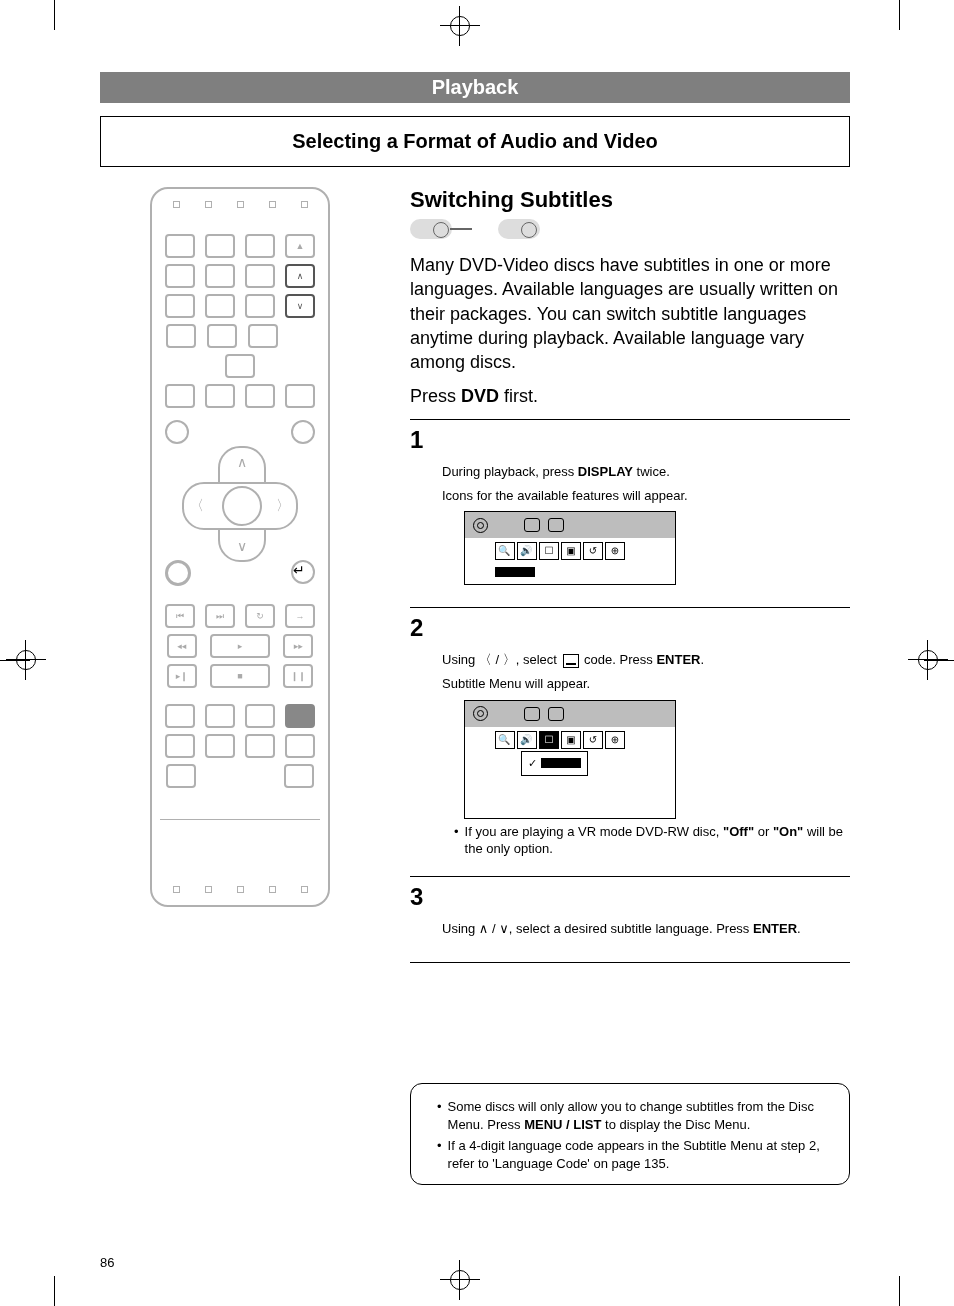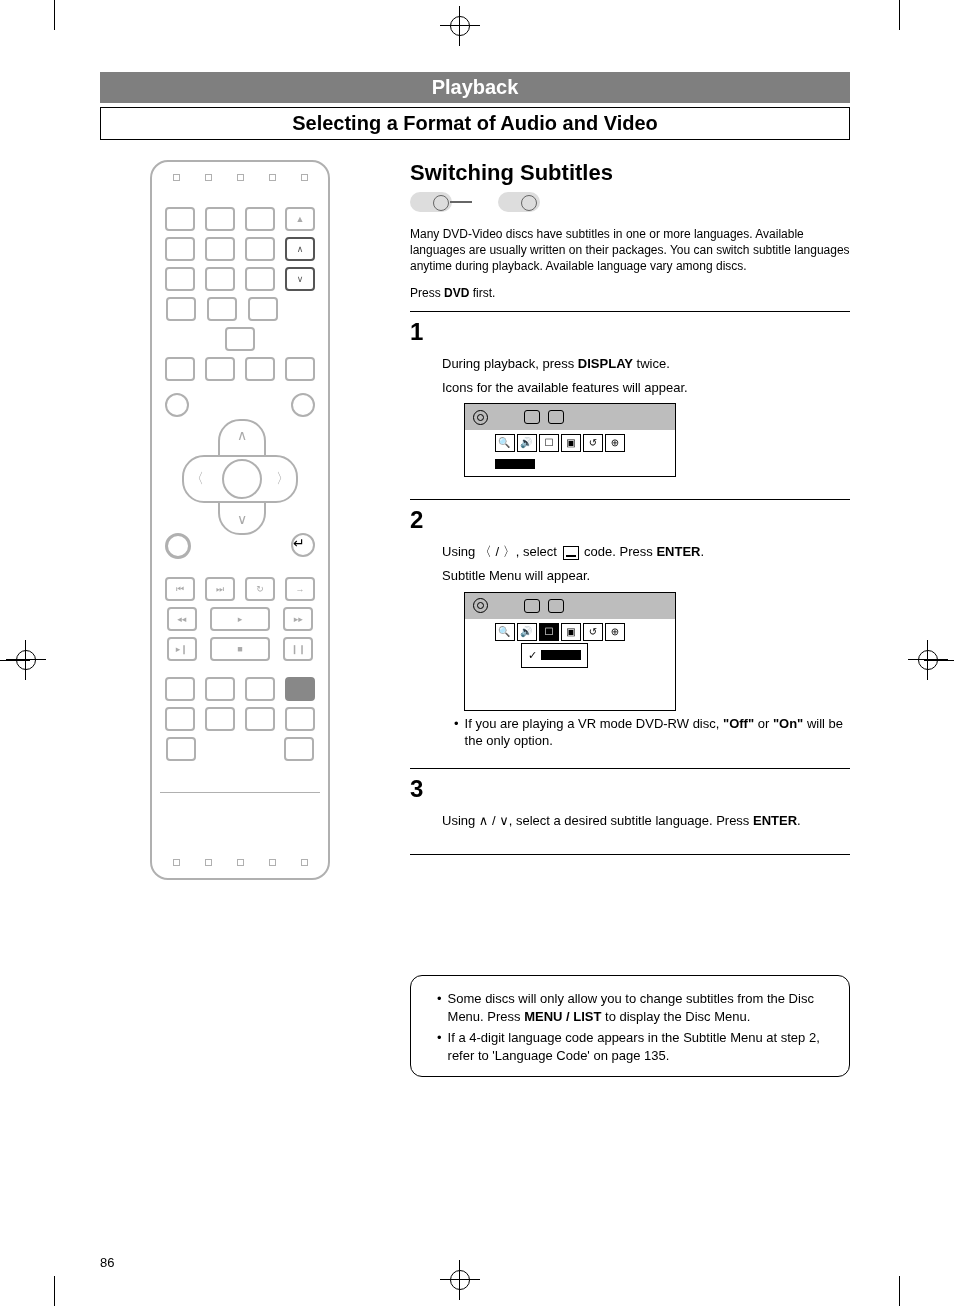--- a/index.html
+++ b/index.html
@@ -30,22 +30,22 @@
     font-weight: bold;
     text-align: center;
     font-size: 20px;
     padding: 4px 0;
   }
   .section-bar {
     border: 1px solid #000;
     text-align: center;
     font-weight: bold;
     font-size: 20px;
-    padding: 4px 0;
-    margin-top: 4px;
+    padding: 13px 0;
+    margin-top: 13px;
   }
 
   .columns {
     display: flex;
     gap: 30px;
     margin-top: 20px;
   }
   .col-left { width: 280px; flex-shrink:0; display:flex; justify-content:center; }
   .col-right { flex: 1; }
 
@@ -78,21 +78,21 @@
     font-family: "Gill Sans","Trebuchet MS",sans-serif;
     font-weight: bold;
     font-size: 22px;
     margin: 0 0 6px 0;
   }
   .disc-icons { display:flex; gap:18px; margin-bottom:14px; }
   .disc-ico { width:42px; height:20px; background:#ddd; border-radius:10px; position:relative; }
   .disc-ico::before { content:""; position:absolute; right:3px; top:3px; width:14px; height:14px; border:1px solid #666; border-radius:50%; }
   .disc-line { width:22px; height:2px; background:#666; position:absolute; top:9px; left:40px; }
 
-  p.body { font-size: 12px; line-height: 1.35; margin: 0 0 10px 0; }
+  p.body { font-size: 18px; line-height: 1.35; margin: 0 0 10px 0; }
   .step-rule { border-top:1px solid #000; margin:8px 0 0 0; }
   .step { display:flex; gap:10px; padding:8px 0 10px 0; }
   .step-num { font-size:24px; font-weight:bold; width:22px; flex-shrink:0; line-height:1; }
   .step-body { flex:1; font-size:13px; line-height:1.4;margin-top:35px; }
   .step-body p { margin:0 0 6px 0; }
 
   .osd {
     width: 210px;
     border:1px solid #000;
     margin:6px 0 4px 22px;

